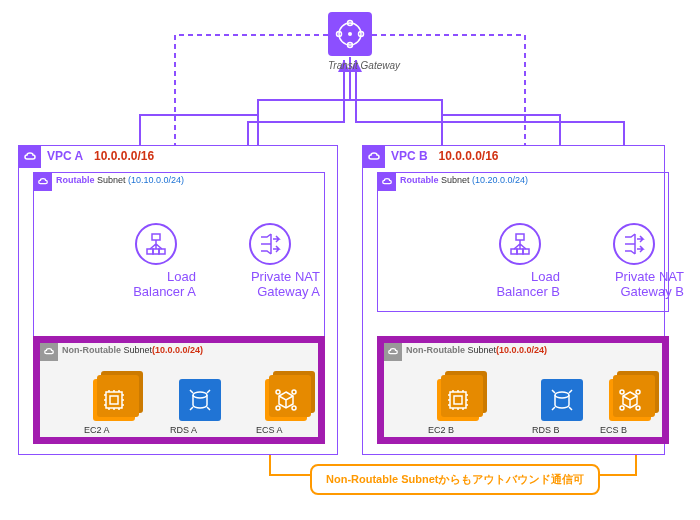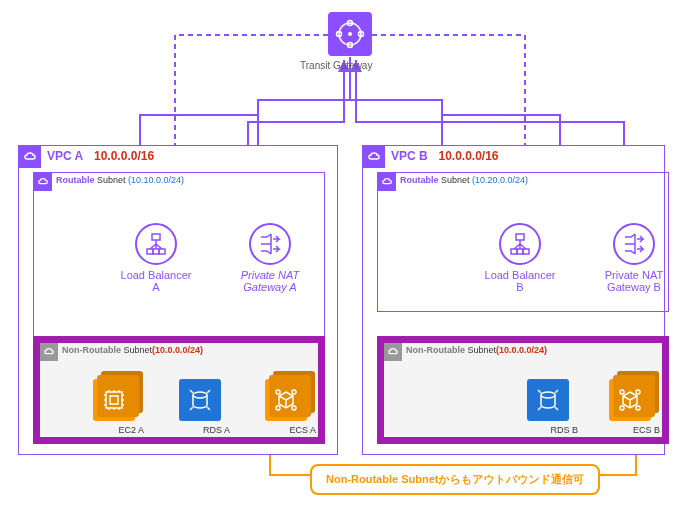--- a/index.html
+++ b/index.html
@@ -13,21 +13,21 @@
     position: relative;
     color: #333;
   }
   .abs { position: absolute; }
   .tgw-box {
     width: 44px; height: 44px;
     background: #8c4fff;
     border-radius: 4px;
     display: flex; align-items: center; justify-content: center;
   }
-  .tgw-label { text-align: left; color: #5a5a5a; width: 100px; }
+  .tgw-label { text-align: right; color: #5a5a5a; width: 100px; font-style: italic; }
   .vpc-box {
     border: 1px solid #8c4fff;
     background: #fff;
   }
   .vpc-corner {
     position: absolute; top: 0; left: 0;
     width: 22px; height: 22px;
     background: #8c4fff;
     display: flex; align-items: center; justify-content: center;
   }
@@ -48,33 +48,33 @@
   .vpc-title { position: absolute; top: 3px; left: 28px; font-weight: bold; }
   .vpc-name { color: #8c4fff; font-size: 12px; }
   .vpc-cidr { color: #d13212; font-size: 12px; margin-left: 8px; text-align: right; }
   .subnet-title { position: absolute; top: 2px; left: 22px; font-size: 9px; }
   .purple-b { color: #8c4fff; font-weight: bold; }
   .gray-b { color: #7a7a7a; font-weight: bold; }
   .cidr-blue { color: #2074d5; }
   .cidr-red { color: #d13212; font-weight: bold; }
   .svc {
     position: absolute;
-    text-align: center;
-    font-size: 11px;
+    text-align: right;
+    font-size: 13px;
     color: #8c4fff;
   }
   .svc-icon-circle {
     width: 42px; height: 42px;
     border: 2px solid #8c4fff;
     border-radius: 50%;
     margin: 0 auto 4px;
     display: flex; align-items: center; justify-content: center;
   }
   .res {
-    position: absolute; text-align: right; font-size: 9px; color: #333;
+    position: absolute; text-align: left; font-size: 9px; color: #333;
   }
   .res-icon {
     width: 42px; height: 42px;
     border-radius: 3px;
     margin: 0 auto 4px;
     display: flex; align-items: center; justify-content: center;
     position: relative;
   }
   .res-icon.stack::before, .res-icon.stack::after {
     content: '';
@@ -182,21 +182,21 @@
         <svg width="26" height="26" viewBox="0 0 26 26">
             <rect x="9" y="3" width="8" height="6" fill="none" stroke="#8c4fff" stroke-width="1.5"></rect>
             <path d="M13 9 L13 13 M7 18 L13 13 L19 18 M13 13 L13 18" stroke="#8c4fff" stroke-width="1.5" fill="none"></path>
             <rect x="4" y="18" width="6" height="5" fill="none" stroke="#8c4fff" stroke-width="1.5"></rect>
             <rect x="10" y="18" width="6" height="5" fill="none" stroke="#8c4fff" stroke-width="1.5"></rect>
             <rect x="16" y="18" width="6" height="5" fill="none" stroke="#8c4fff" stroke-width="1.5"></rect>
           </svg>
       </div>
       <div>Load Balancer A</div>
     </div>
-    <div class="svc" style="left:186px; top:50px; width:100px;font-style:italic;">
+    <div class="svc" style="left:186px; top:50px; width:100px;">
       <div class="svc-icon-circle">
         <svg width="26" height="26" viewBox="0 0 26 26">
             <path d="M4 6 L10 6 L14 3 M4 13 L10 13 L14 13 M4 20 L10 20 L14 23 M14 3 L14 23" stroke="#8c4fff" stroke-width="1.5" fill="none"></path>
             <path d="M16 8 L22 8 L19 5 M22 8 L19 11 M16 18 L22 18 L19 15 M22 18 L19 21" stroke="#8c4fff" stroke-width="1.5" fill="none"></path>
           </svg>
       </div>
       <div>Private NAT Gateway A</div>
     </div>
   </div>
 
@@ -290,21 +290,31 @@
 
   <div class="abs subnet-nonroutable" style="left:14px; top:190px; width:292px; height:108px;">
     <div class="subnet-corner corner-gray">
       <svg width="12" height="12" viewBox="0 0 14 14">
           <path d="M4 9 Q2 9 2 7 Q2 5 4 5 Q4 3 7 3 Q10 3 10 5 Q12 5 12 7 Q12 9 10 9 Z" class="tiny-white"></path>
         </svg>
     </div>
     <div class="subnet-title">
       <span class="gray-b">Non-Routable</span><span> Subnet</span><span class="cidr-red">(10.0.0.0/24)</span>
     </div>
-    <div class="res" style="left:134px; top:36px; width:60px;">
+    <div class="res" style="left:44px; top:36px; width:60px;">
+      <div class="res-icon stack orange" style="z-index:1;">
+        <svg width="26" height="26" viewBox="0 0 26 26">
+            <rect x="5" y="5" width="16" height="16" class="tiny-white"></rect>
+            <rect x="9" y="9" width="8" height="8" class="tiny-white" fill="#fff" fill-opacity="0.15"></rect>
+            <path d="M8 3 L8 5 M13 3 L13 5 M18 3 L18 5 M8 21 L8 23 M13 21 L13 23 M18 21 L18 23 M3 8 L5 8 M3 13 L5 13 M3 18 L5 18 M21 8 L23 8 M21 13 L23 13 M21 18 L23 18" class="tiny-white"></path>
+          </svg>
+      </div>
+      <div>EC2 B</div>
+    </div>
+    <div class="res" style="left:148px; top:36px; width:60px;">
       <div class="res-icon blue">
         <svg width="26" height="26" viewBox="0 0 26 26">
             <ellipse cx="13" cy="8" rx="7" ry="3" class="tiny-white"></ellipse>
             <path d="M6 8 L6 18 A7 3 0 0 0 20 18 L20 8" class="tiny-white"></path>
             <path d="M3 3 L6 6 M23 3 L20 6 M3 23 L6 20 M23 23 L20 20" class="tiny-white"></path>
           </svg>
       </div>
       <div>RDS B</div>
     </div>
     <div class="res" style="left:216px; top:36px; width:60px;">

